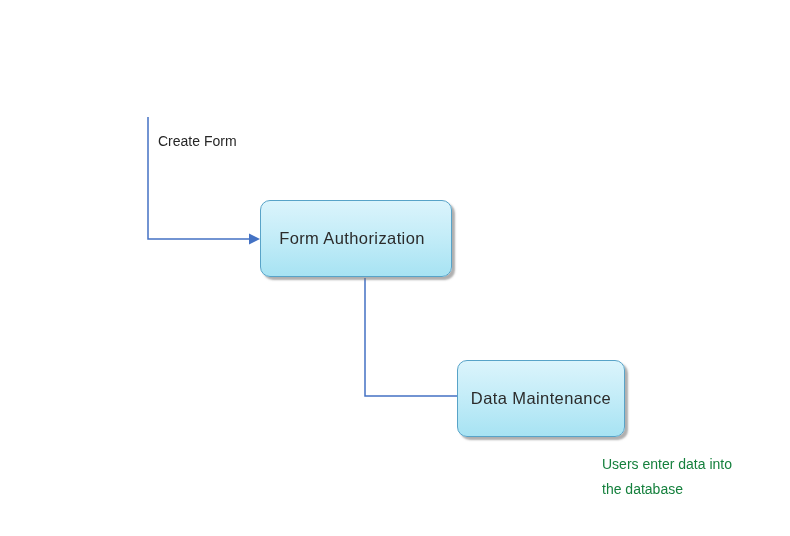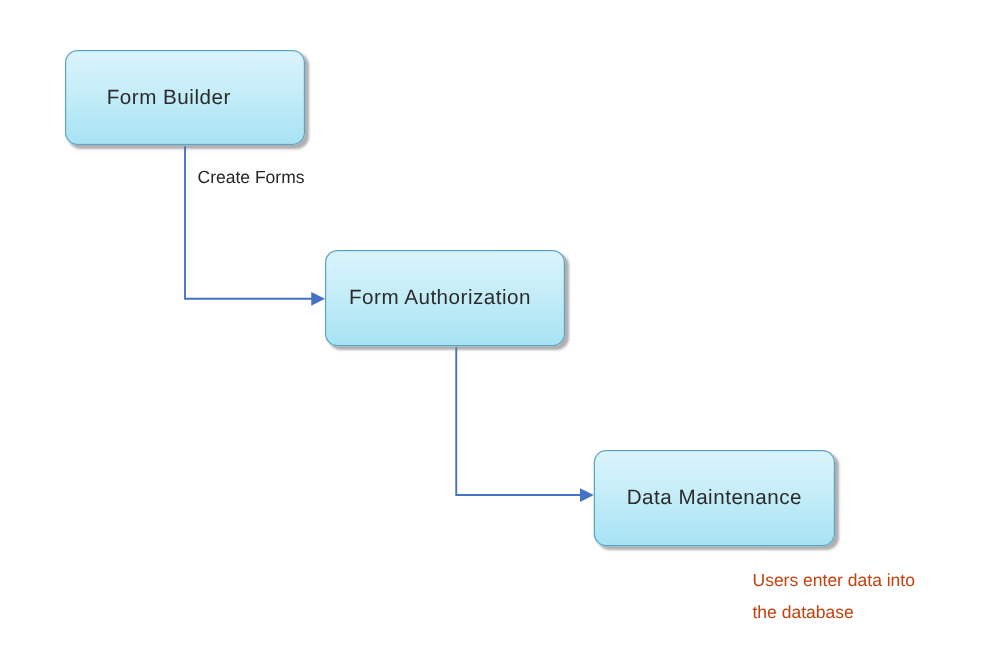--- a/index.html
+++ b/index.html
@@ -32,21 +32,21 @@
     background: linear-gradient(180deg, #dbf4fc 0%, #c5edf8 45%, #a7e3f3 100%);
     box-shadow: 3px 3px 2px rgba(110,110,110,0.55);
     color: #2b2b2b;
     font-size: 16.5px;
     letter-spacing: 0.4px;
     white-space: nowrap;
   }
 
   .node-form-builder      { left: 52px;  top: 40px;  width: 192px; height: 76px; }
   .node-form-authorization{ left: 260px; top: 200px; width: 192px; height: 77px; text-align: center; }
-  .node-data-maintenance  { left: 475px; top: 360px; width: 193px; height: 77px; }
+  .node-data-maintenance  { left: 457px; top: 360px; width: 168px; height: 77px; }
 
   .node-form-builder .node-label       { transform: translateX(-13px); }
   .node-form-authorization .node-label { transform: translateX(-4px); }
 
   .edge-label {
     position: absolute;
     color: #262626;
     font-size: 14px;
     line-height: 20px;
   }
@@ -63,21 +63,21 @@
     width: 220px;
     text-align: justify;
     text-align-last: left;
   }
 
   .annotation {
     position: absolute;
     left: 602px;
     top: 452px;
     width: 150px;
-    color: #c2410c;
+    color: #15803d;
     font-size: 14px;
     line-height: 25px;
   }
 </style>
 </head>
 <body>
 
 <div class="canvas">
 
   <svg class="connectors" viewBox="0 0 790 536" xmlns="http://www.w3.org/2000/svg">
@@ -86,30 +86,27 @@
       <polyline points="148,117 148,239 250,239" fill="none" stroke="#4472c4" stroke-width="1.5"></polyline>
       <polygon points="260,239 249,233.5 249,244.5" fill="#4472c4"></polygon>
     </g>
 
     <g>
       <polyline points="365,278 365,396 465,396" fill="none" stroke="#4472c4" stroke-width="1.5"></polyline>
       <polygon points="475,396 464,390.5 464,401.5" fill="#4472c4"></polygon>
     </g>
   </svg>
 
-  <div class="node node-form-builder">
-    <span class="node-label">Form Builder</span>
-  </div>
 
   <div class="node node-form-authorization">
     <span class="node-label">Form Authorization</span>
   </div>
 
   <div class="node node-data-maintenance">
     <span class="node-label">Data Maintenance</span>
   </div>
 
-  <div class="edge-label edge-label-1">Create Forms</div>
+  <div class="edge-label edge-label-1">Create Form</div>
 
 
   <div class="annotation">Users enter data into the database</div>
 
 </div>
 
 </body></html>

